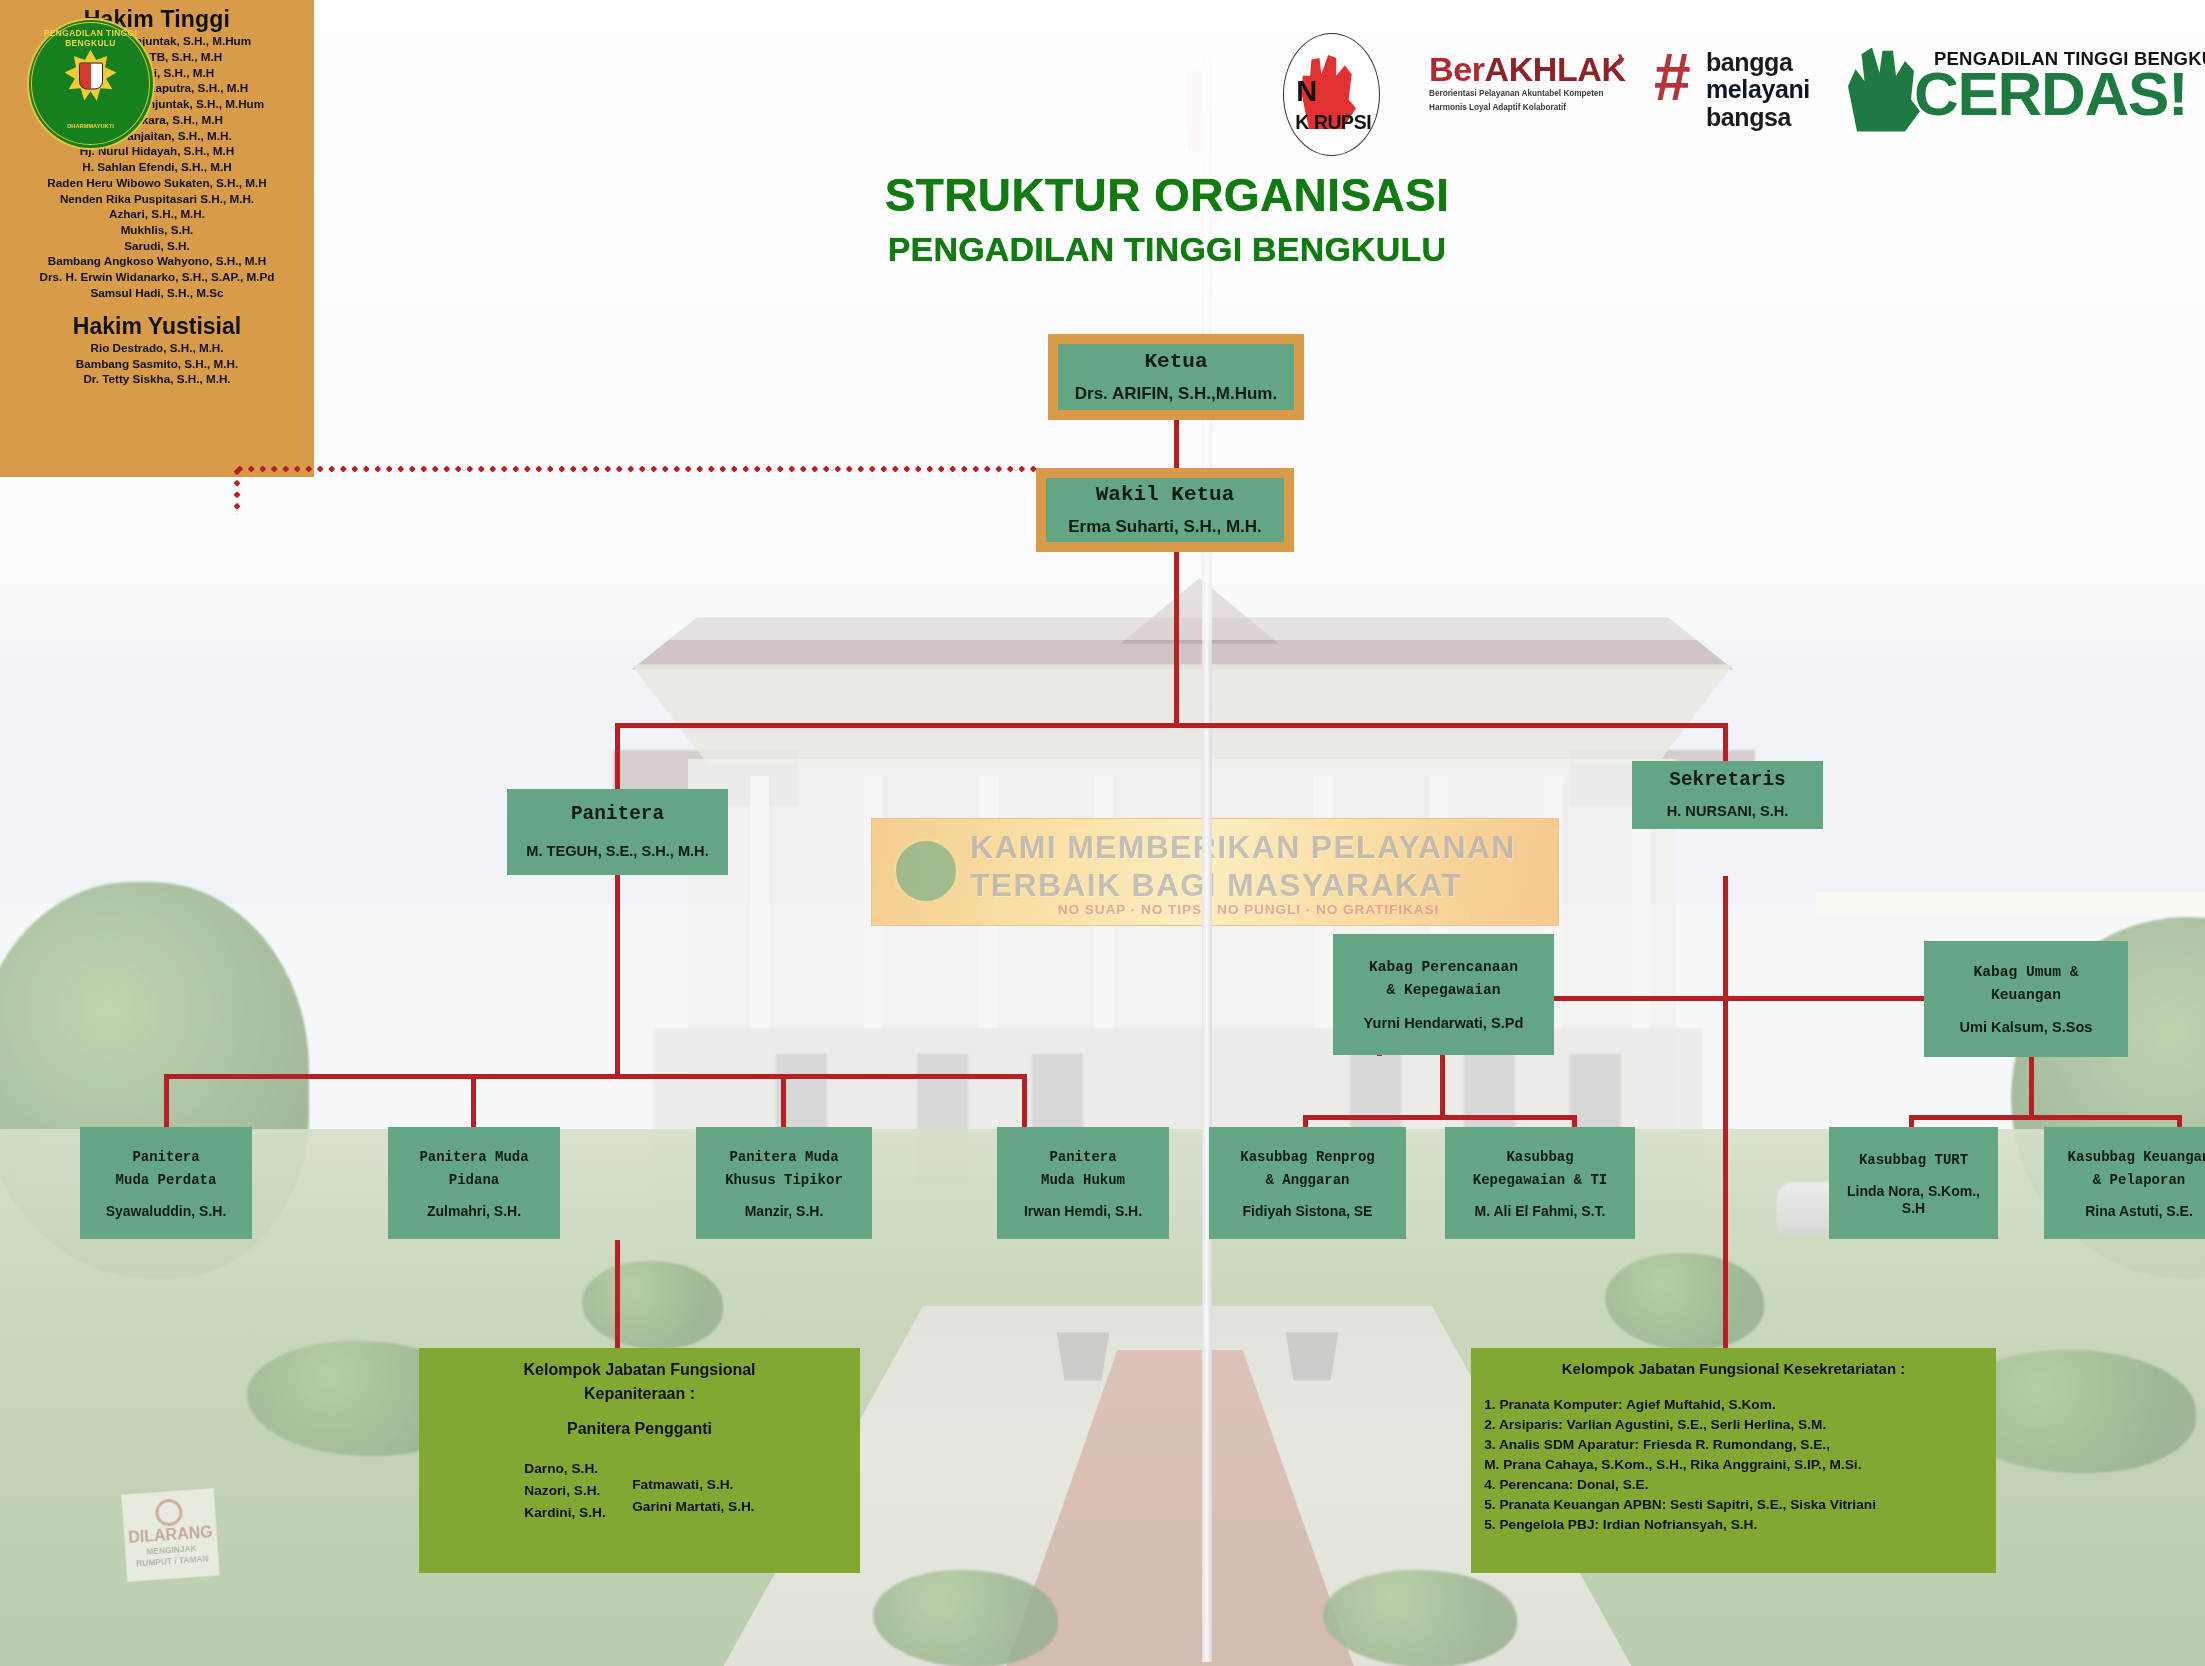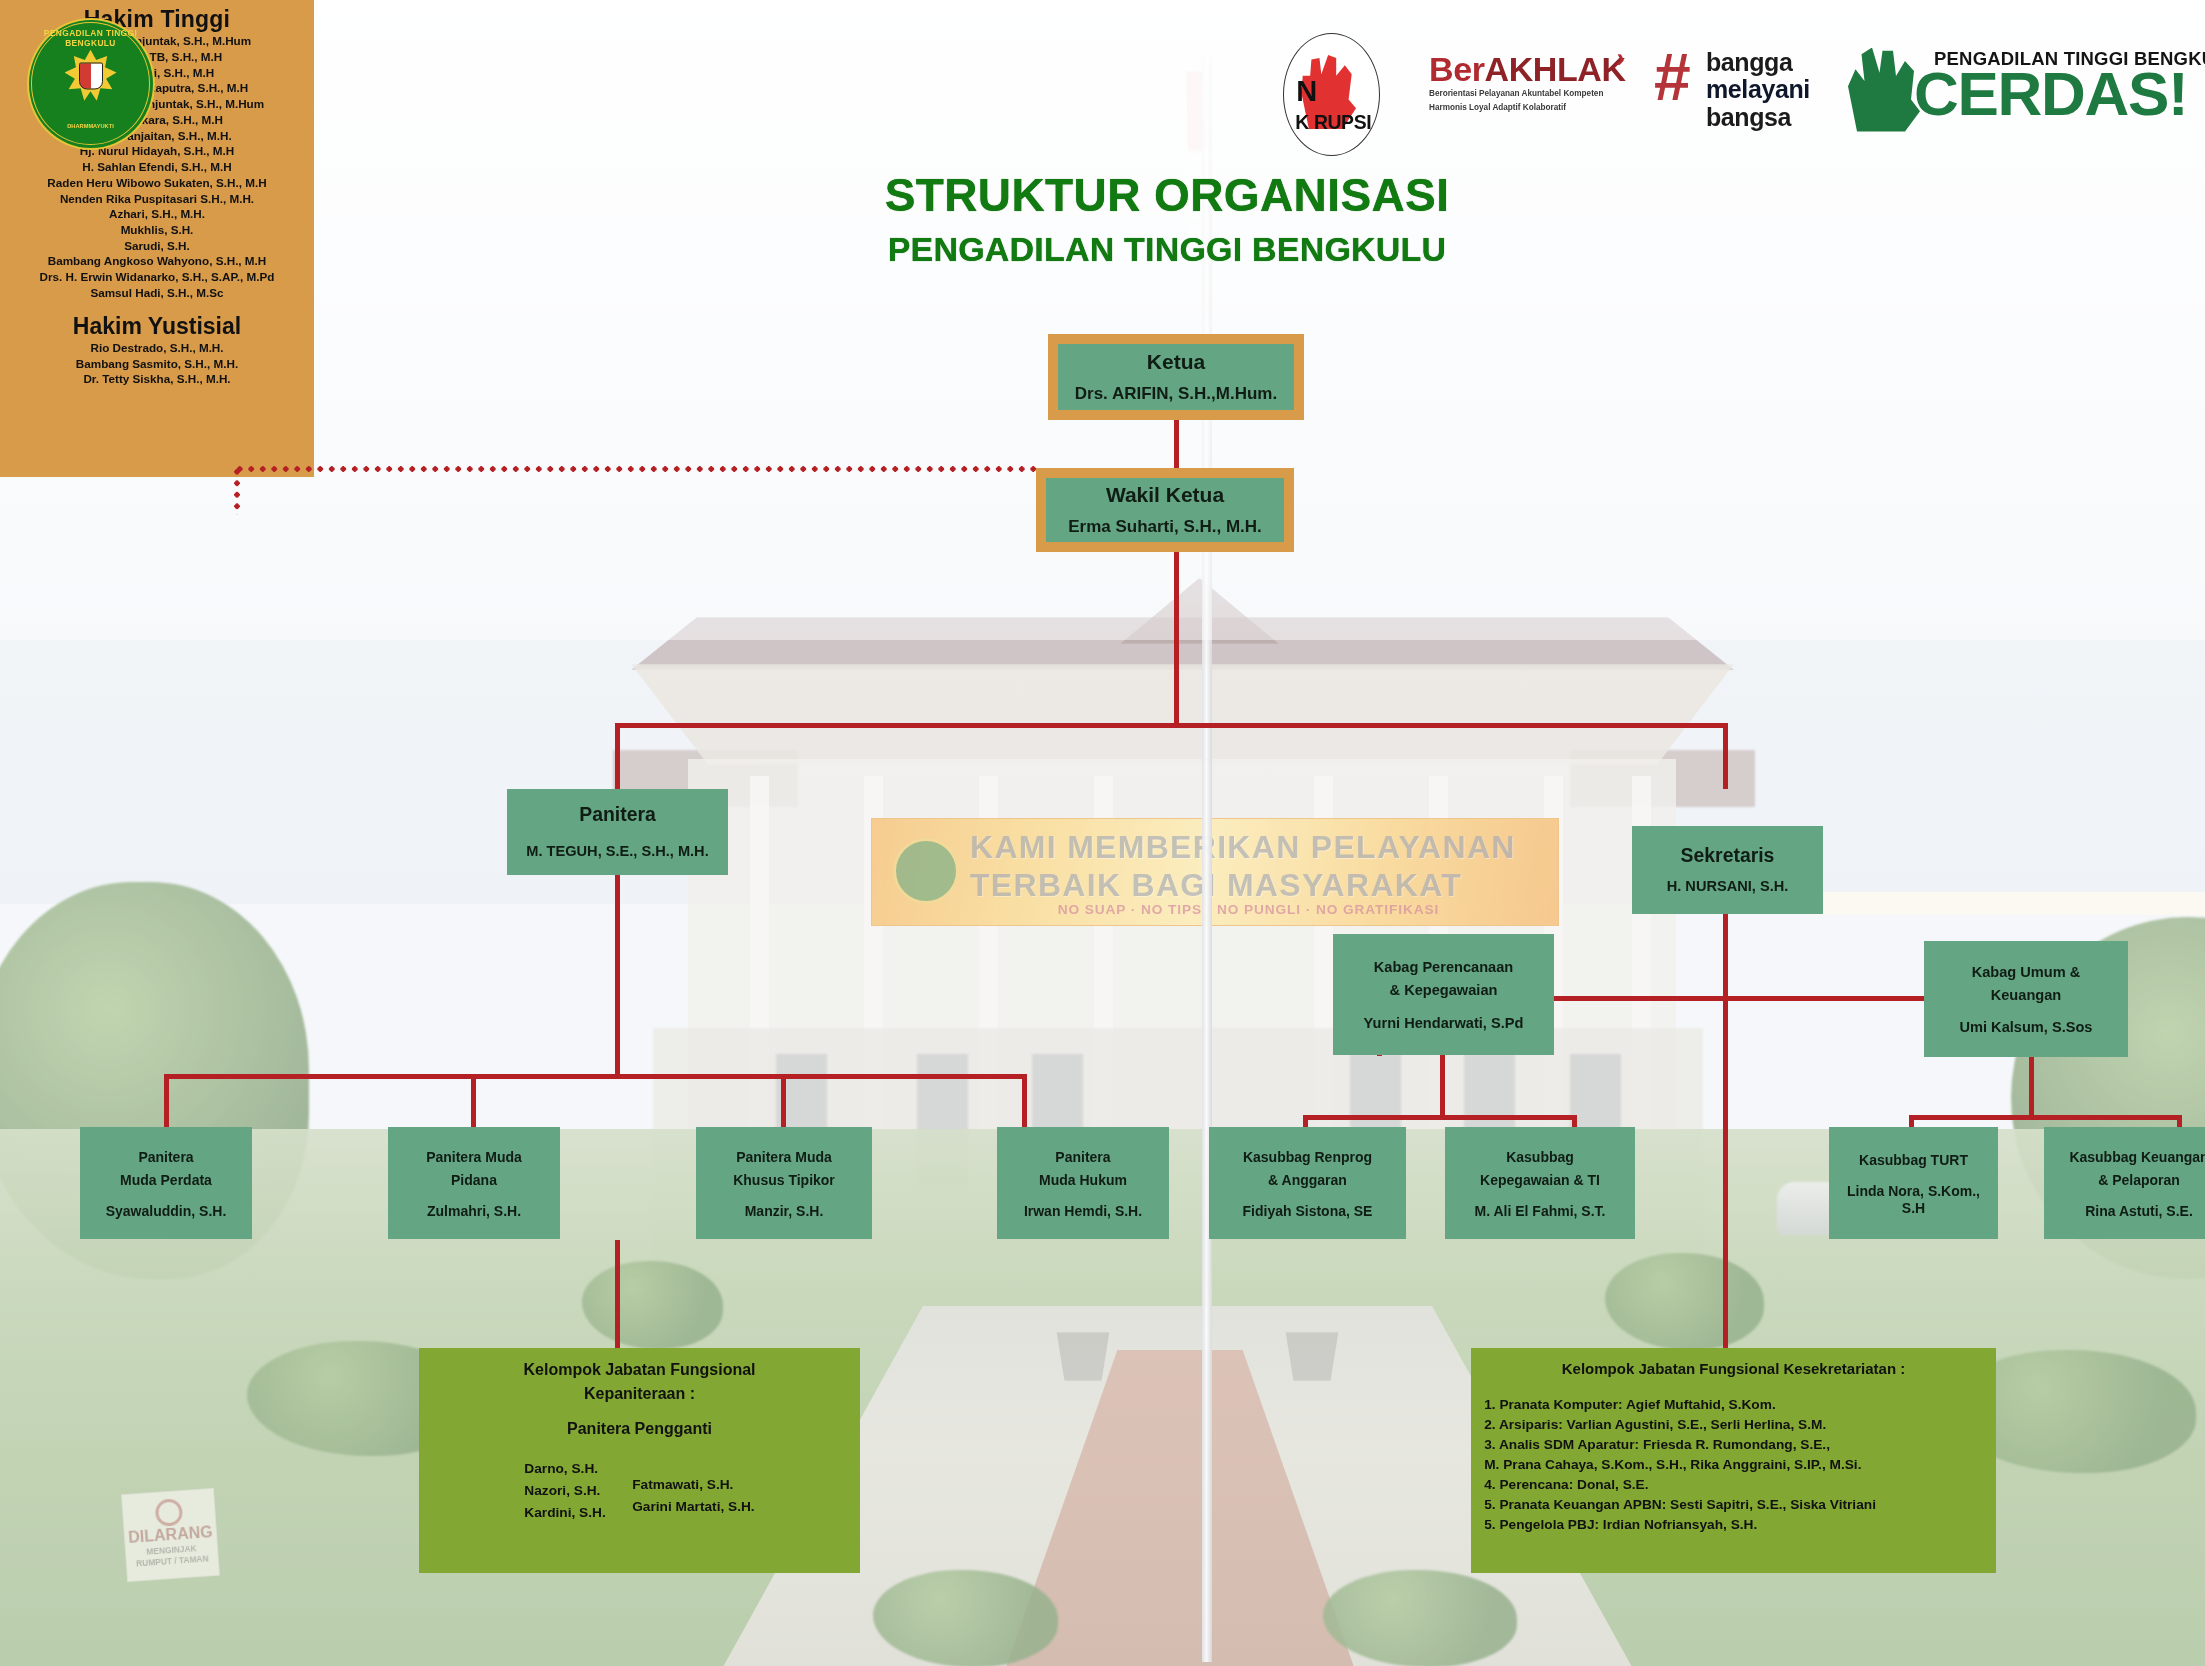--- a/index.html
+++ b/index.html
@@ -169,21 +169,21 @@
     position:absolute; width:5.7px;
     background-image: radial-gradient(circle, #b52025 40%, transparent 42%);
     background-size: 5.7px 11.5px; background-repeat: repeat-y;
   }
 
   .box {
     position:absolute; background:#64a583; color:#101d14;
     display:flex; flex-direction:column; justify-content:center; align-items:center;
     text-align:center; padding:4.4px 5.3px;
   }
-  .box .role { font-weight:bold; line-height:1.22; }
+  .box .role { font-weight:bold; line-height:1.22;font-family:Liberation Mono, monospace; }
   .box .name { font-weight:bold; line-height:1.22; }
 
   .framed { background:#d89b4a; padding:9.7px; }
   .framed .inner {
     width:100%; height:100%; background:#64a583;
     display:flex; flex-direction:column; justify-content:center; align-items:center;
     text-align:center;
   }
 
   
@@ -203,21 +203,21 @@
   }
   #box-hakim .h-title { font-size:23px; font-weight:bold; letter-spacing:0.2px; }
   #box-hakim .h-title2 { font-size:23px; font-weight:bold; margin-top:12.3px; }
   #box-hakim .h-name { font-size:11.7px; font-weight:bold; line-height:1.345; }
 
   
   #box-panitera { left:507px; top:789px; width:221px; height:86px; }
   #box-panitera .role { font-size:19.4px; }
   #box-panitera .name { font-size:14.6px; margin-top:17px; }
 
-  #box-sekretaris { left:1632px; top:826px; width:191px; height:88px; }
+  #box-sekretaris { left:1632px; top:761px; width:191px; height:68px; }
   #box-sekretaris .role { font-size:19.4px; }
   #box-sekretaris .name { font-size:14.6px; margin-top:10.6px; }
 
   #box-kabag-perenc { left:1333px; top:934px; width:221px; height:121px; }
   #box-kabag-perenc .role { font-size:14.6px; line-height:1.55; }
   #box-kabag-perenc .name { font-size:14.6px; margin-top:13.2px; }
 
   #box-kabag-umum { left:1924px; top:941px; width:204px; height:116px; }
   #box-kabag-umum .role { font-size:14.6px; line-height:1.55; }
   #box-kabag-umum .name { font-size:14.6px; margin-top:13.2px; }

